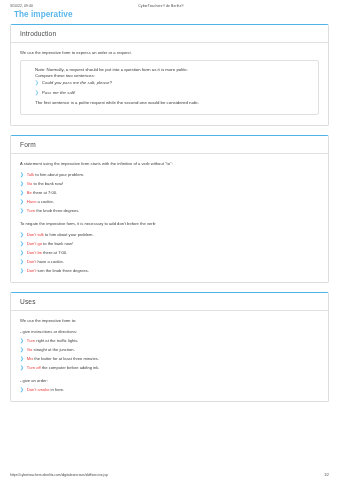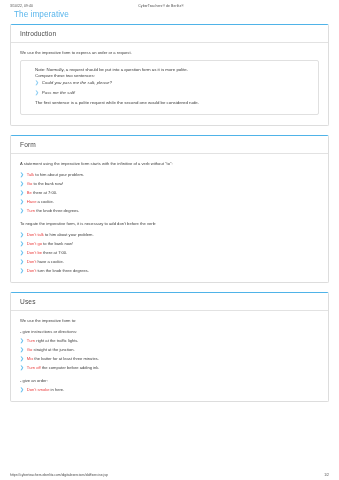--- a/index.html
+++ b/index.html
@@ -30,21 +30,21 @@
     flex: 1;
     text-align: center;
     padding-right: 40px;
     white-space: nowrap;
   }
 
   .page-title {
     padding: 2px 10px 5px 14px;
     font-size: 8.2px;
     color: #5ab6ec;
-    font-weight: 400;
+    font-weight: 700;
     letter-spacing: .05px;
   }
 
   
   .content {
     padding: 0 10px;
   }
   .panel {
     border: 1px solid #dddddd;
     border-top: 1.6px solid #4fb3e8;

